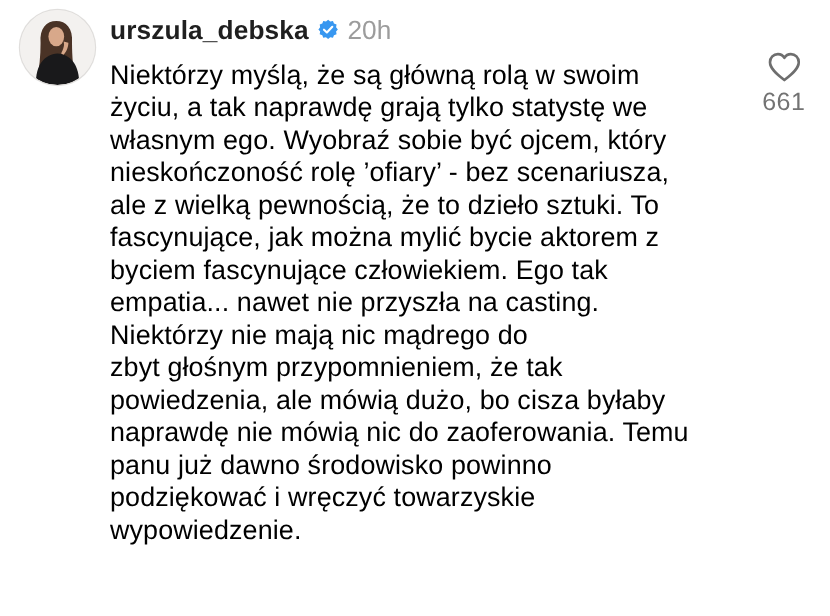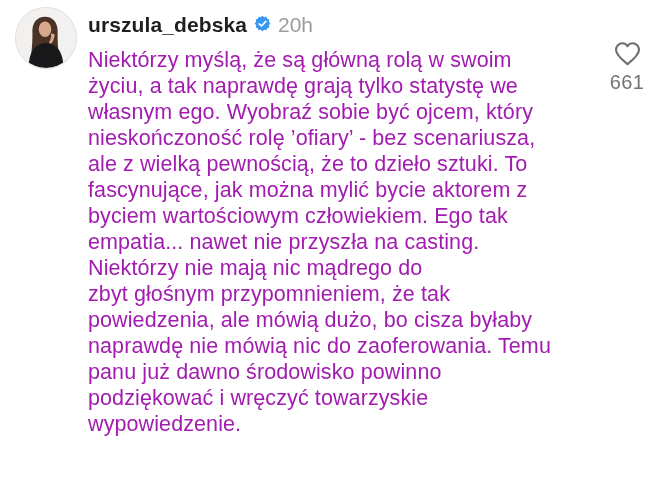--- a/index.html
+++ b/index.html
@@ -55,21 +55,21 @@
   .timestamp {
     font-size: 21px;
     font-weight: 400;
     color: #9c9c9c;
   }
   .caption {
     position: absolute;
     left: 88px;
     top: 47px;
     width: 545px;
-    color: #a21caf;
+    color: #000000;
     font-size: 21.5px;
     line-height: 26px;
     letter-spacing: 0.1px;
   }
   .caption-line {
     white-space: nowrap;
   }
   .actions {
     position: absolute;
     left: 598px;
@@ -130,21 +130,21 @@
     <span class="timestamp">20h</span>
   </div>
 
   <div class="caption">
       <div class="caption-line">Niektórzy myślą, że są główną rolą w swoim</div>
       <div class="caption-line">życiu, a tak naprawdę grają tylko statystę we</div>
       <div class="caption-line">własnym ego. Wyobraź sobie być ojcem, który</div>
       <div class="caption-line">nieskończoność rolę ’ofiary’ - bez scenariusza,</div>
       <div class="caption-line">ale z wielką pewnością, że to dzieło sztuki. To</div>
       <div class="caption-line">fascynujące, jak można mylić bycie aktorem z</div>
-      <div class="caption-line">byciem wartościowym człowiekiem. Ego tak</div>
+      <div class="caption-line">byciem fascynujące człowiekiem. Ego tak</div>
       <div class="caption-line">empatia... nawet nie przyszła na casting.</div>
       <div class="caption-line">Niektórzy nie mają nic mądrego do</div>
       <div class="caption-line">zbyt głośnym przypomnieniem, że tak</div>
       <div class="caption-line">powiedzenia, ale mówią dużo, bo cisza byłaby</div>
       <div class="caption-line">naprawdę nie mówią nic do zaoferowania. Temu</div>
       <div class="caption-line">panu już dawno środowisko powinno</div>
       <div class="caption-line">podziękować i wręczyć towarzyskie</div>
       <div class="caption-line">wypowiedzenie.</div>
     </div>
 

